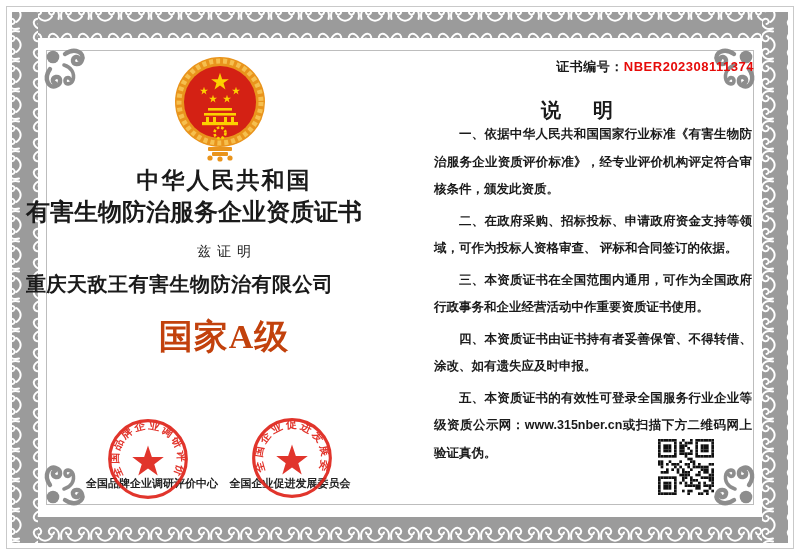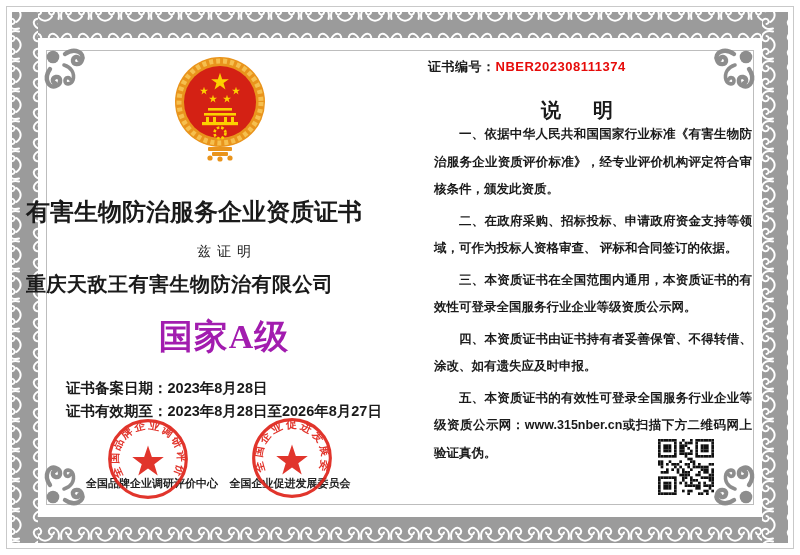--- a/index.html
+++ b/index.html
@@ -4,28 +4,28 @@
 <style>
   html,body{margin:0;padding:0;background:#ffffff;}
   .page{
     position:relative;width:800px;height:555px;background:#ffffff;overflow:hidden;
     font-family:"Liberation Sans","DejaVu Sans",sans-serif;color:#1a1a1a;
   }
   .abs{position:absolute;}
   svg{display:block;}
   .deco{pointer-events:none;}
 
-  .cert-no{left:428px;top:58px;width:314px;font-size:13px;font-weight:bold;letter-spacing:.5px;}
+  .cert-no{left:440px;top:58px;width:314px;text-align:right;font-size:13px;font-weight:bold;letter-spacing:.5px;}
   .cert-no .num{color:#e60b09;}
 
   .title1{left:52px;top:165px;width:344px;text-align:center;font-size:23px;font-weight:bold;letter-spacing:2px;}
   .title2{left:26px;top:196px;width:392px;text-align:left;font-size:24px;font-weight:bold;}
   .certify{left:52px;top:243px;width:344px;text-align:center;font-size:14px;font-weight:normal;letter-spacing:6px;padding-left:6px;box-sizing:border-box;}
   .company{left:26px;top:271px;width:392px;font-size:20px;font-weight:bold;letter-spacing:.5px;}
-  .grade{left:52px;top:314px;width:344px;text-align:center;font-size:34px;font-weight:bold;color:#a21caf;
+  .grade{left:52px;top:314px;width:344px;text-align:center;font-size:34px;font-weight:bold;color:#c2410c;
          font-family:"Liberation Serif","DejaVu Serif",serif;letter-spacing:1px;}
   .dates{left:66px;top:377px;font-size:14.5px;font-weight:bold;line-height:22.5px;text-align:left;}
 
   .cap{top:476px;text-align:center;font-size:11px;font-weight:bold;white-space:nowrap;color:#222;}
   .cap1{left:82px;width:140px;}
   .cap2{left:220px;width:140px;}
   .seal{opacity:.92;}
   .seal1{left:106px;top:417px;}
   .seal2{left:250px;top:416px;}
 
@@ -103,29 +103,26 @@
       <circle cx="38" cy="104" r="2.6"></circle>
       <circle cx="48" cy="105" r="2.6"></circle>
       <circle cx="58" cy="104" r="2.6"></circle>
     </g>
   </svg>
 
   <div class="abs cert-no">
     <span>证书编号：</span><span class="num">NBER202308111374</span>
   </div>
 
+  <div class="abs title1">中华人民共和国</div>
   <div class="abs title2">有害生物防治服务企业资质证书</div>
   <div class="abs certify">兹证明</div>
   <div class="abs company">重庆天敌王有害生物防治有限公司</div>
   <div class="abs grade">国家A级</div>
 
-  <div class="abs dates">
-    <div><span>证书备案日期：</span><span>2023年8月28日</span></div>
-    <div><span>证书有效期至：</span><span>2023年8月28日至2026年8月27日</span></div>
-  </div>
 
   <div class="abs cap cap1">全国品牌企业调研评价中心</div>
   <div class="abs cap cap2">全国企业促进发展委员会</div>
 
   <svg class="abs seal seal1" width="84" height="84" viewBox="0 0 80 80">
     <defs>
         <path id="arc-s0" d="M 16.5,56 A 28.5,28.5 0 1 1 63.5,56" fill="none"></path>
       </defs>
     <circle cx="40" cy="40" r="36.5" fill="none" stroke="#df241b" stroke-width="3"></circle>
     <use href="#star" transform="translate(40,43) scale(1.05)" fill="#df241b"></use>
@@ -141,21 +138,21 @@
     <use href="#star" transform="translate(40,43) scale(1.05)" fill="#df241b"></use>
     <text fill="#df241b" font-size="10.5" font-weight="bold">
       <textPath href="#arc-s1" startOffset="4" textLength="140">全国企业促进发展委员会</textPath>
     </text>
   </svg>
 
   <div class="abs notes-title">说明</div>
   <div class="abs notes">
       <p class="note">一、依据中华人民共和国国家行业标准《有害生物防治服务企业资质评价标准》，经专业评价机构评定符合审核条件，颁发此资质。</p>
       <p class="note">二、在政府采购、招标投标、申请政府资金支持等领域，可作为投标人资格审查、 评标和合同签订的依据。</p>
-      <p class="note">三、本资质证书在全国范围内通用，本资质证书的有效性可登录全国服务行业企业等级资质公示网。</p>
+      <p class="note">三、本资质证书在全国范围内通用，可作为全国政府行政事务和企业经营活动中作重要资质证书使用。</p>
       <p class="note">四、本资质证书由证书持有者妥善保管、不得转借、涂改、如有遗失应及时申报。</p>
       <p class="note">五、本资质证书的有效性可登录全国服务行业企业等级资质公示网：www.315nber.cn或扫描下方二维码网上验证真伪。</p>
     </div>
 
   <svg class="abs qr" width="56" height="56" viewBox="0 0 63 63" fill="#111111">
       <rect x="0" y="0" width="3" height="3"></rect>
       <rect x="3" y="0" width="3" height="3"></rect>
       <rect x="6" y="0" width="3" height="3"></rect>
       <rect x="9" y="0" width="3" height="3"></rect>
       <rect x="12" y="0" width="3" height="3"></rect>

